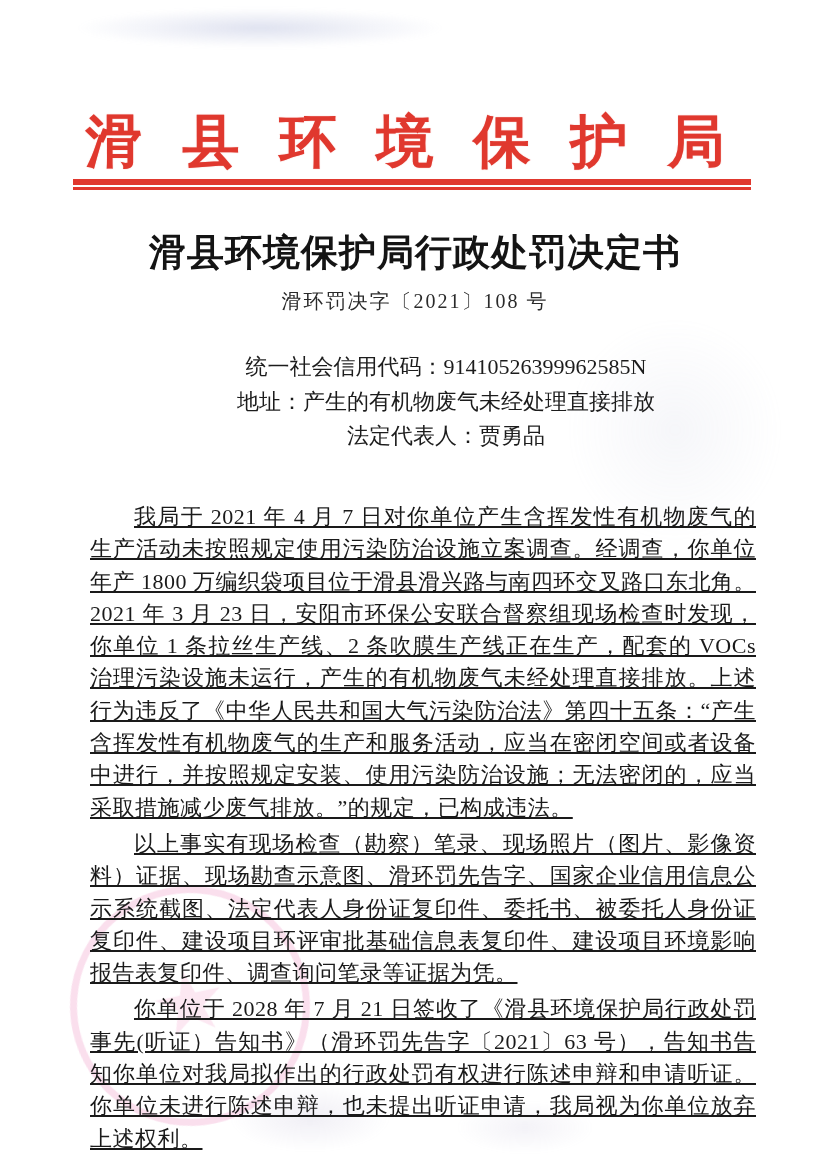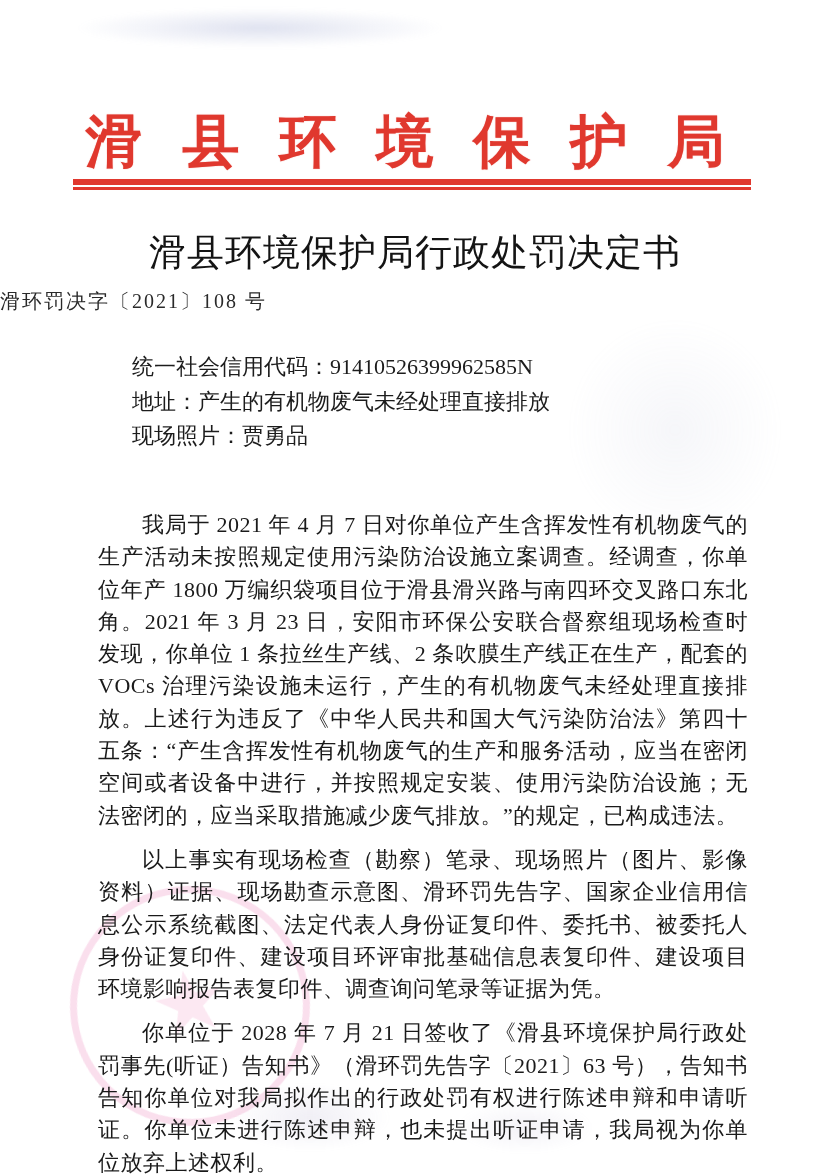--- a/index.html
+++ b/index.html
@@ -48,30 +48,30 @@
 
   
   .doc-title {
     position: absolute;
     top: 228px;
     left: 0;
     right: 0;
     margin: 0;
     text-align: center;
     font-size: 37px;
-    font-weight: normal;
+    font-weight: bold;
     letter-spacing: 1px;
     color: #141414;
   }
   .doc-number {
     position: absolute;
     top: 288px;
     left: 0;
     right: 0;
-    text-align: left;
+    text-align: center;
     font-size: 20px;
     letter-spacing: 2px;
     color: #2a2a2a;
   }
 
   
   .recipient {
     position: absolute;
     top: 350px;
     left: 88px;
@@ -79,38 +79,40 @@
     font-size: 22px;
     line-height: 34.5px;
   }
   .recipient .company {
     font-weight: bold;
     color: #111;
   }
   .recipient .detail {
     text-indent: 44px;
     color: #1c1c1c;
+    text-align: center;
   }
 
   
   .body-text {
     position: absolute;
     top: 497px;
     left: 86px;
     right: 70px;
     font-size: 22px;
     line-height: 32.3px;
     letter-spacing: 0.5px;
     text-align: justify;
     text-justify: inter-ideograph;
     color: #1a1a1a;
   }
   .body-text p {
-    margin: 12px;
+    margin: 4px;
     text-indent: 2em;
+    text-decoration: underline;
   }
 
   
   .seal {
     position: absolute;
     left: 70px;
     top: 886px;
     width: 226px;
     height: 226px;
     border: 7px solid rgba(232, 95, 165, 0.20);
@@ -167,21 +169,21 @@
 
   <div class="agency">滑县环境保护局</div>
   <div class="letterhead-rule"></div>
 
   <h1 class="doc-title">滑县环境保护局行政处罚决定书</h1>
   <div class="doc-number">滑环罚决字〔2021〕108 号</div>
 
   <div class="recipient">
     <div class="detail">统一社会信用代码：91410526399962585N</div>
     <div class="detail">地址：产生的有机物废气未经处理直接排放</div>
-    <div class="detail">现场照片：贾勇品</div>
+    <div class="detail">法定代表人：贾勇品</div>
   </div>
 
   <div class="body-text">
     <p>我局于 2021 年 4 月 7 日对你单位产生含挥发性有机物废气的生产活动未按照规定使用污染防治设施立案调查。经调查，你单位年产 1800 万编织袋项目位于滑县滑兴路与南四环交叉路口东北角。2021 年 3 月 23 日，安阳市环保公安联合督察组现场检查时发现，你单位 1 条拉丝生产线、2 条吹膜生产线正在生产，配套的 VOCs 治理污染设施未运行，产生的有机物废气未经处理直接排放。上述行为违反了《中华人民共和国大气污染防治法》第四十五条：“产生含挥发性有机物废气的生产和服务活动，应当在密闭空间或者设备中进行，并按照规定安装、使用污染防治设施；无法密闭的，应当采取措施减少废气排放。”的规定，已构成违法。</p>
     <p>以上事实有现场检查（勘察）笔录、现场照片（图片、影像资料）证据、现场勘查示意图、滑环罚先告字、国家企业信用信息公示系统截图、法定代表人身份证复印件、委托书、被委托人身份证复印件、建设项目环评审批基础信息表复印件、建设项目环境影响报告表复印件、调查询问笔录等证据为凭。</p>
     <p>你单位于 2028 年 7 月 21 日签收了《滑县环境保护局行政处罚事先(听证）告知书》（滑环罚先告字〔2021〕63 号），告知书告知你单位对我局拟作出的行政处罚有权进行陈述申辩和申请听证。你单位未进行陈述申辩，也未提出听证申请，我局视为你单位放弃上述权利。</p>
   </div>
 
 </div>
 

